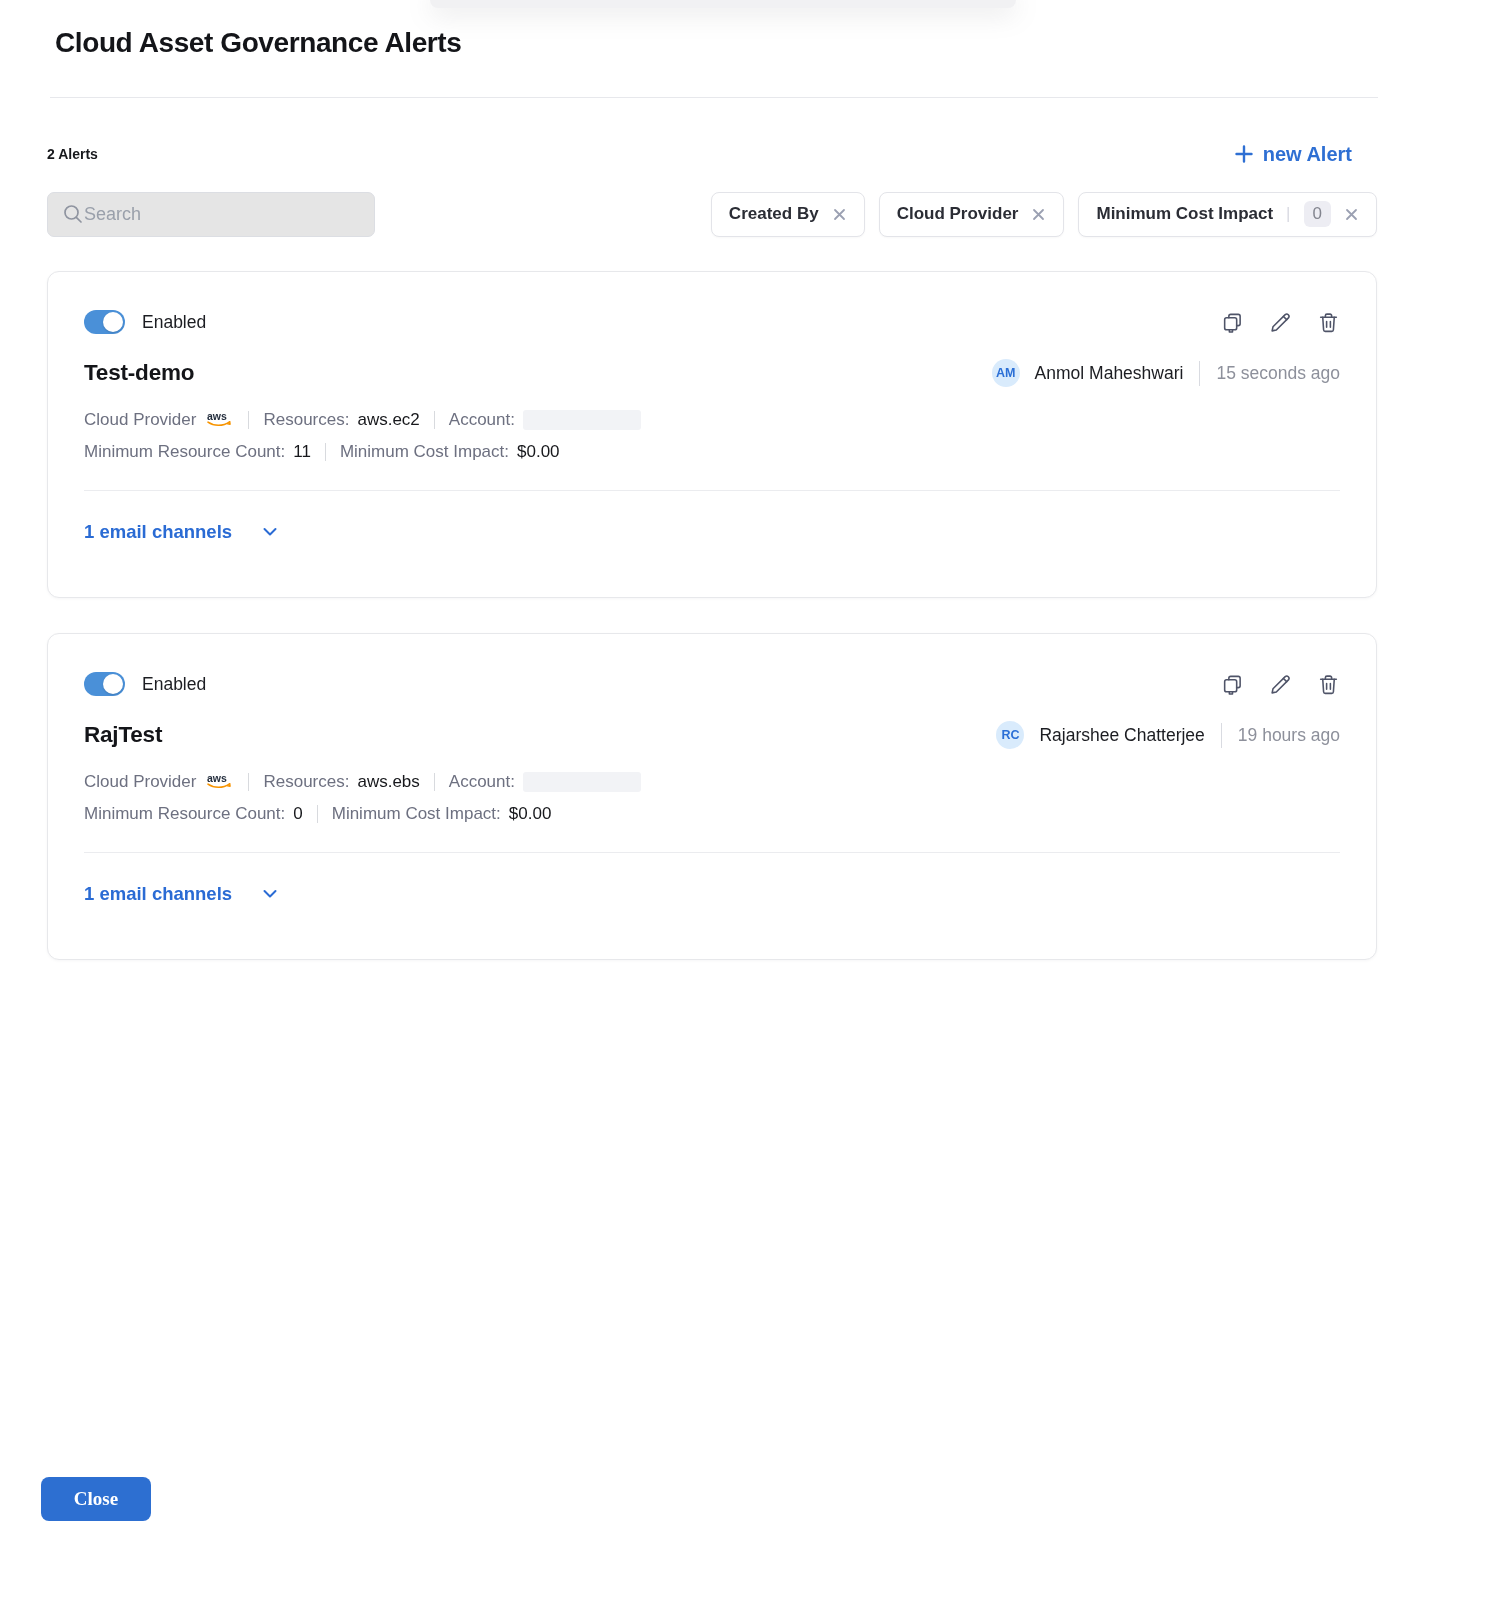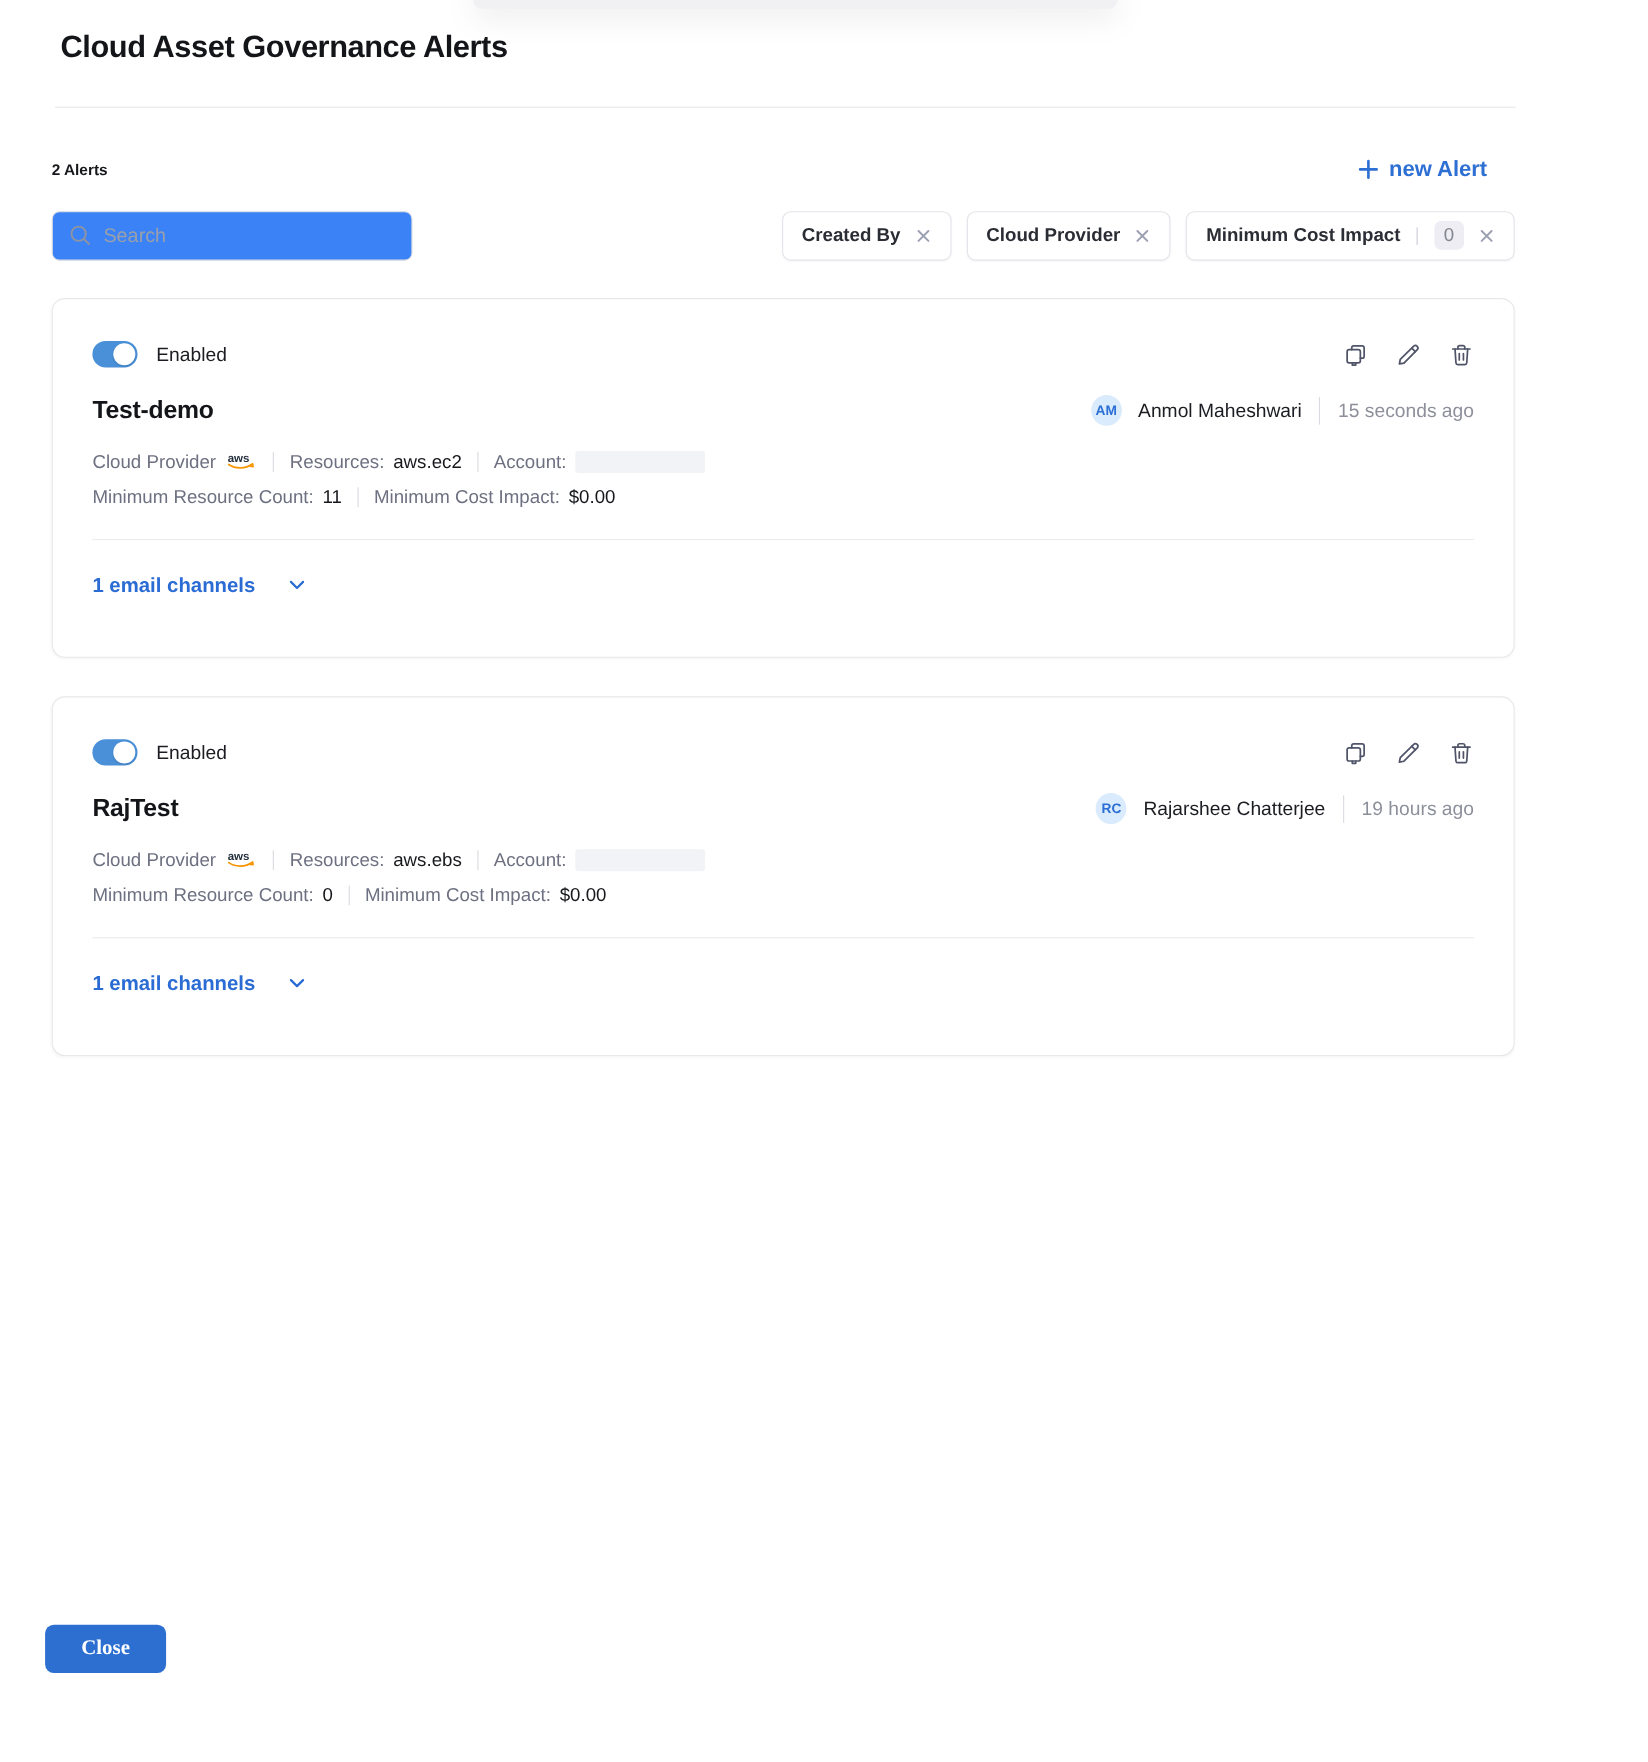--- a/index.html
+++ b/index.html
@@ -32,21 +32,21 @@
     color:#2e6fd3; font-size:20px; font-weight:700;
     margin-right:25px; cursor:pointer; background:none; border:none;
     font-family:inherit;
   }
   .controls-row {
     position:absolute; left:47px; top:191px; width:1330px; height:46px;
     display:flex; justify-content:space-between; align-items:center;
   }
   .search-box {
     width:328px; height:45px; border:1px solid #dcdee3; border-radius:7px;
-    display:flex; align-items:center; padding:0 14px; gap:10px; background:#3b82f6;
+    display:flex; align-items:center; padding:0 14px; gap:0; background:#e5e5e5;
   }
   .search-box input {
     border:none; outline:none; font-size:18px; flex:1;
     font-family:inherit; color:#17181c; background:transparent;
   }
   .search-box input::placeholder { color:#9aa0ab; }
   .chips { display:flex; gap:14px; }
   .chip {
     height:45px; border:1px solid #e3e4e9; border-radius:8px; background:#fff;
     display:flex; align-items:center; padding:0 17px; gap:13px;

